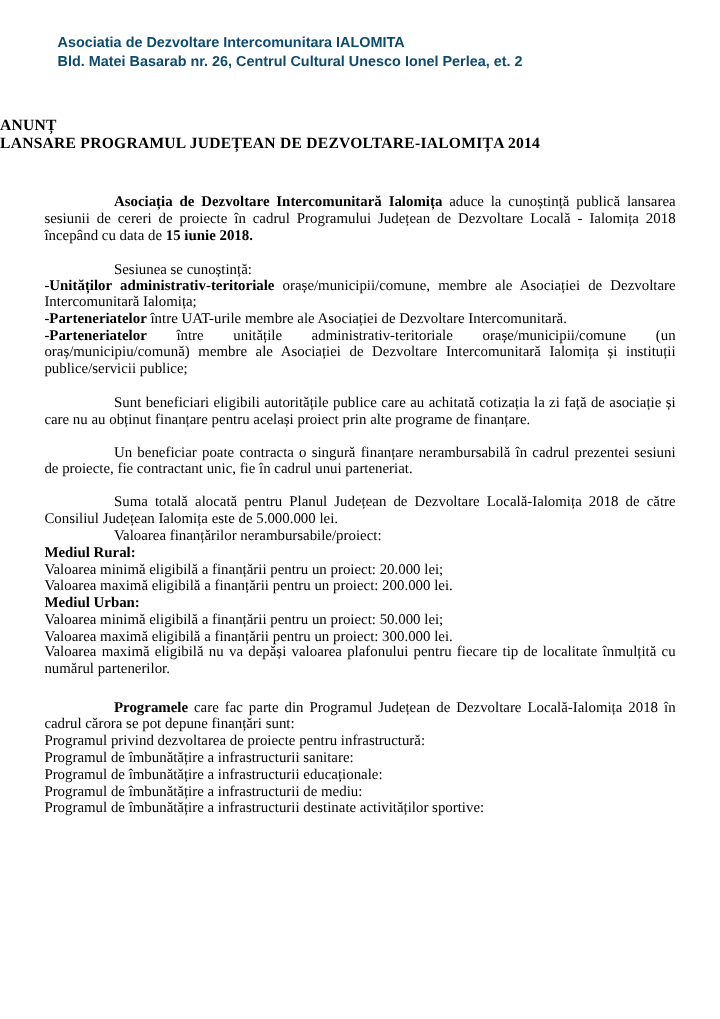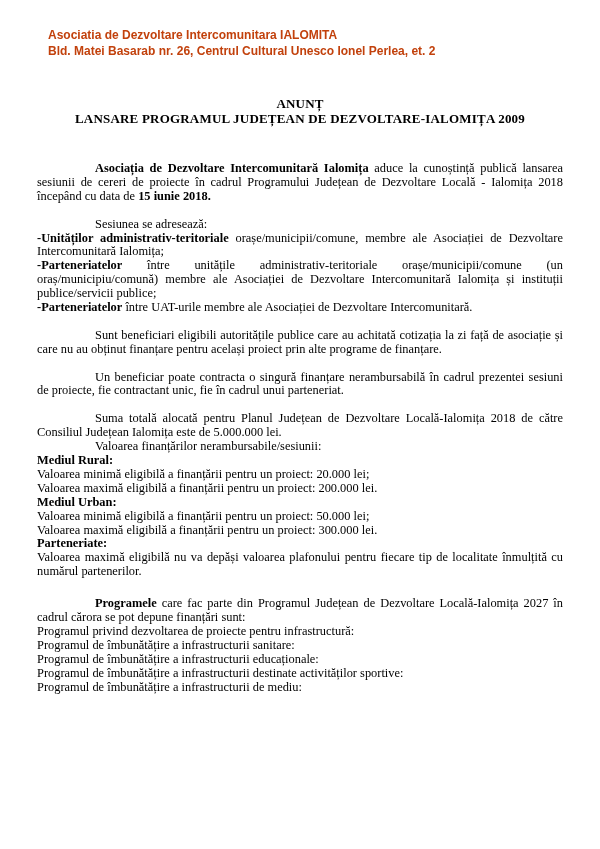--- a/index.html
+++ b/index.html
@@ -16,26 +16,25 @@
     color: #000000;
   }
   
   .letterhead {
     padding-top: 28px;
     margin-left: 48px;
     font-family: "Liberation Sans", sans-serif;
     font-weight: bold;
     font-size: 12px;
     line-height: 15.5px;
-    color: #c2410c;
+    color: #0c4a6e;
   }
   
   .title-block {
     margin-top: 37px;
-    text-align: center;
     font-family: "Liberation Serif", serif;
     font-weight: bold;
     font-size: 13px;
     line-height: 15px;
     letter-spacing: 0.2px;
   }
   
   .content {
     margin: 0 37px;
     font-family: "Liberation Serif", serif;
@@ -57,57 +56,56 @@
 
 <div class="page">
 
   <div class="letterhead">
     <div>Asociatia de Dezvoltare Intercomunitara IALOMITA</div>
     <div>Bld. Matei Basarab nr. 26, Centrul Cultural Unesco Ionel Perlea, et. 2</div>
   </div>
 
   <div class="title-block">
     <div>ANUNȚ</div>
-    <div>LANSARE PROGRAMUL JUDEȚEAN DE DEZVOLTARE-IALOMIȚA 2009</div>
+    <div>LANSARE PROGRAMUL JUDEȚEAN DE DEZVOLTARE-IALOMIȚA 2014</div>
   </div>
 
   <div class="content">
 
     <p class="indent gap-lg"><b>Asociația de Dezvoltare Intercomunitară Ialomița</b><span> aduce la cunoștință publică lansarea sesiunii de cereri de proiecte în cadrul Programului Județean de Dezvoltare Locală - Ialomița 2018 începând cu data de </span><b>15 iunie 2018.</b></p>
 
-    <p class="indent gap">Sesiunea se adresează:</p>
+    <p class="indent gap">Sesiunea se cunoștință:</p>
 
     <p><b>-Unităților administrativ-teritoriale</b><span> orașe/municipii/comune, membre ale Asociației de Dezvoltare Intercomunitară Ialomița;</span></p>
 
+    <p><b>-Parteneriatelor</b><span> între UAT-urile membre ale Asociației de Dezvoltare Intercomunitară.</span></p>
+
     <p><b>-Parteneriatelor</b><span> între unitățile administrativ-teritoriale orașe/municipii/comune (un oraș/municipiu/comună) membre ale Asociației de Dezvoltare Intercomunitară Ialomița și instituții publice/servicii publice;</span></p>
-
-    <p><b>-Parteneriatelor</b><span> între UAT-urile membre ale Asociației de Dezvoltare Intercomunitară.</span></p>
 
     <p class="indent gap">Sunt beneficiari eligibili autoritățile publice care au achitată cotizația la zi față de asociație și care nu au obținut finanțare pentru același proiect  prin alte programe de finanțare.</p>
 
     <p class="indent gap">Un beneficiar poate contracta o singură finanțare nerambursabilă în cadrul prezentei sesiuni de proiecte, fie contractant unic, fie în cadrul unui parteneriat.</p>
 
 
     <p class="indent gap">Suma totală alocată pentru Planul Județean de Dezvoltare Locală-Ialomița 2018 de către Consiliul Județean Ialomița este de 5.000.000 lei.</p>
 
-    <p class="indent">Valoarea finanțărilor nerambursabile/sesiunii:</p>
+    <p class="indent">Valoarea finanțărilor nerambursabile/proiect:</p>
 
     <p><b>Mediul Rural:</b></p>
     <p>Valoarea minimă eligibilă a finanțării pentru un proiect: 20.000 lei;</p>
     <p>Valoarea maximă eligibilă a finanțării pentru un proiect: 200.000 lei.</p>
 
     <p><b>Mediul Urban:</b></p>
     <p>Valoarea minimă eligibilă a finanțării pentru un proiect: 50.000 lei;</p>
     <p>Valoarea maximă eligibilă a finanțării pentru un proiect: 300.000 lei.</p>
 
-    <p><b>Parteneriate:</b></p>
     <p>Valoarea maximă eligibilă nu va depăși valoarea plafonului pentru fiecare tip de localitate înmulțită cu numărul partenerilor.</p>
 
-    <p class="indent gap-xl"><b>Programele</b><span> care fac parte din Programul Județean de Dezvoltare Locală-Ialomița 2027 în cadrul cărora se pot depune finanțări sunt:</span></p>
+    <p class="indent gap-xl"><b>Programele</b><span> care fac parte din Programul Județean de Dezvoltare Locală-Ialomița 2018 în cadrul cărora se pot depune finanțări sunt:</span></p>
 
     <p>Programul privind dezvoltarea de proiecte pentru infrastructură:</p>
     <p>Programul de îmbunătățire a infrastructurii sanitare:</p>
     <p>Programul de îmbunătățire a infrastructurii educaționale:</p>
+    <p>Programul de îmbunătățire a infrastructurii de mediu:</p>
     <p>Programul de îmbunătățire a infrastructurii destinate activităților sportive:</p>
-    <p>Programul de îmbunătățire a infrastructurii de mediu:</p>
 
   </div>
 </div>
 
 </body></html>

